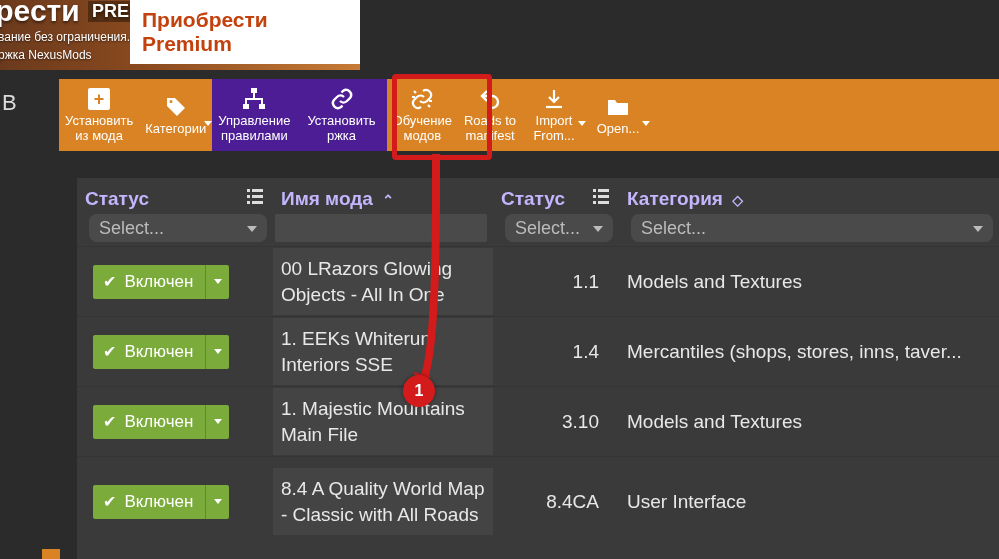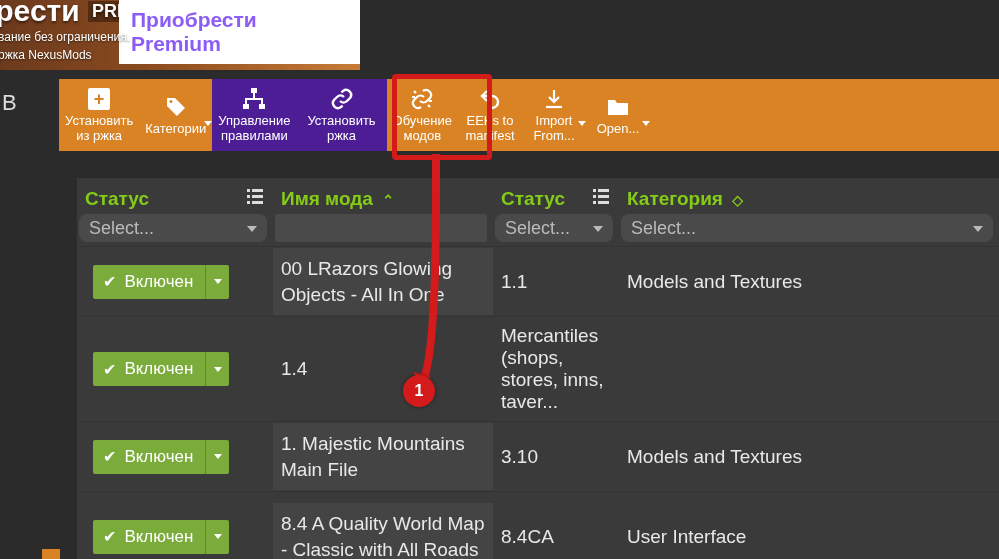--- a/index.html
+++ b/index.html
@@ -18,22 +18,22 @@
     background: linear-gradient(90deg,#6b3a1d 0%, #8a4a1f 40%, #c77b36 100%);
     overflow: hidden;
   }
   .promo-text-big {
     position: absolute; left: -60px; top: -6px;
     font-weight: 700; font-size: 30px; color: #fff;
     text-shadow: 0 2px 3px rgba(0,0,0,.5);
     white-space: nowrap;
   }
   .promo-prem {
-    position: absolute; left: 119px; top: 0;
-    background: #fff; color: #8b5cf6;
+    position: absolute; left: 130px; top: 0;
+    background: #fff; color: #c2410c;
     font-weight: 700; font-size: 21px;
     padding: 8px 12px;
   }
   .promo-sub1 {
     position: absolute; left: -2px; top: 30px;
     font-size: 12px; color: #fff;
     text-shadow: 0 1px 2px rgba(0,0,0,.6);
     white-space: nowrap;
   }
   .promo-sub2 {
@@ -108,32 +108,32 @@
   .thead {
     display: grid;
     grid-template-columns: 196px 220px 126px 1fr;
     align-items: center;
     height: 36px;
     background: #3a3a3a;
   }
   .th {
     display: flex; align-items: center; justify-content: space-between;
     padding: 8px 8px; height: 100%;
-    font-weight: 700; font-size: 19px; color: #84cc16;
+    font-weight: 700; font-size: 19px; color: #c4b5fd;
   }
   .th .list-icon svg { width: 20px; height: 20px; }
   .th .sort { font-size: 14px; margin-left: 4px; }
 
   .filter-row {
     display: grid;
     grid-template-columns: 196px 220px 126px 1fr;
     height: 32px;
   }
   .sel {
-    margin: 0 6px 0 2px;
+    margin: 0 6px 0 12px;
     height: 28px; background: #4a4a4a; border: none;
     color: #bbb; font-size: 18px;
     padding: 0 28px 0 10px; border-radius: 8px;
     position: relative;
     display: flex; align-items: center;
   }
   .sel::after {
     content: ""; position: absolute; right: 10px; top: 12px;
     border-left: 5px solid transparent; border-right: 5px solid transparent;
     border-top: 6px solid #bbb;
@@ -146,21 +146,21 @@
   .tbody { }
   .row {
     display: grid;
     grid-template-columns: 196px 220px 126px 1fr;
     align-items: center;
     min-height: 70px;
     border-top: 1px solid rgba(0,0,0,.1);
   }
   .cell { padding: 8px 8px; font-size: 19px; color: #e8e8e8; }
   .cell.name { background: #444; font-size: 19px; line-height: 1.35; }
-  .cell.ver { padding-right: 20px; }
+  .cell.ver { text-align: right; padding-right: 20px; }
 
   .status-btn {
     display: inline-flex; align-items: stretch;
     height: 34px; border-radius: 2px; overflow: hidden;
     background: #7aab3b; color: #fff; font-size: 17px;
     margin-left: 8px;
   }
   .status-btn .main {
     display: flex; align-items: center; gap: 8px;
     padding: 0 12px 0 10px;
@@ -196,21 +196,21 @@
 </div>
 
 <div class="side-fragment">В</div>
 
 <div class="toolbar">
 
   <div class="tb-btn">
     <div class="tb-icon">
         <div class="plus-box">+</div>
       </div>
-    <div><span>Установить</span><br><span>из ржка</span></div>
+    <div><span>Установить</span><br><span>из мода</span></div>
   </div>
 
 
   <div class="tb-btn">
     <div class="tb-icon">
       <svg width="24" height="24" viewBox="0 0 24 24" fill="#fff">
           <path d="M3 3h8l10 10-8 8L3 11V3zm4 5a1.5 1.5 0 1 0 0-3 1.5 1.5 0 0 0 0 3z"></path>
         </svg>
     </div>
     <div>Категории</div>
@@ -250,21 +250,21 @@
     <div><span>Обучение</span><br><span>модов</span></div>
   </div>
 
   <div class="tb-btn">
     <div class="tb-icon">
       <svg width="26" height="24" viewBox="0 0 24 24" fill="none" stroke="#fff" stroke-width="2.4">
           <path d="M9 14L4 9l5-5"></path>
           <path d="M4 9h10a6 6 0 0 1 0 12"></path>
         </svg>
     </div>
-    <div><span>EEKs to</span><br><span>manifest</span></div>
+    <div><span>Roads to</span><br><span>manifest</span></div>
   </div>
 
   <div class="tb-btn">
     <div class="tb-icon">
       <svg width="24" height="24" viewBox="0 0 24 24" fill="none" stroke="#fff" stroke-width="2.2">
           <path d="M12 3v12M7 10l5 5 5-5"></path>
           <path d="M4 20h16"></path>
         </svg>
     </div>
     <div><span>Import</span><br><span>From...</span></div>
@@ -354,20 +354,21 @@
     <div class="row">
       <div class="cell">
         <div class="status-btn">
           <div class="main">
               <span class="check">✔</span>
               <span>Включен</span>
             </div>
           <div class="dd"></div>
         </div>
       </div>
+      <div class="cell name">1. EEKs Whiterun Interiors SSE</div>
       <div class="cell ver">1.4</div>
       <div class="cell">Mercantiles (shops, stores, inns, taver...</div>
     </div>
 
     <div class="row">
       <div class="cell">
         <div class="status-btn">
           <div class="main">
               <span class="check">✔</span>
               <span>Включен</span>

